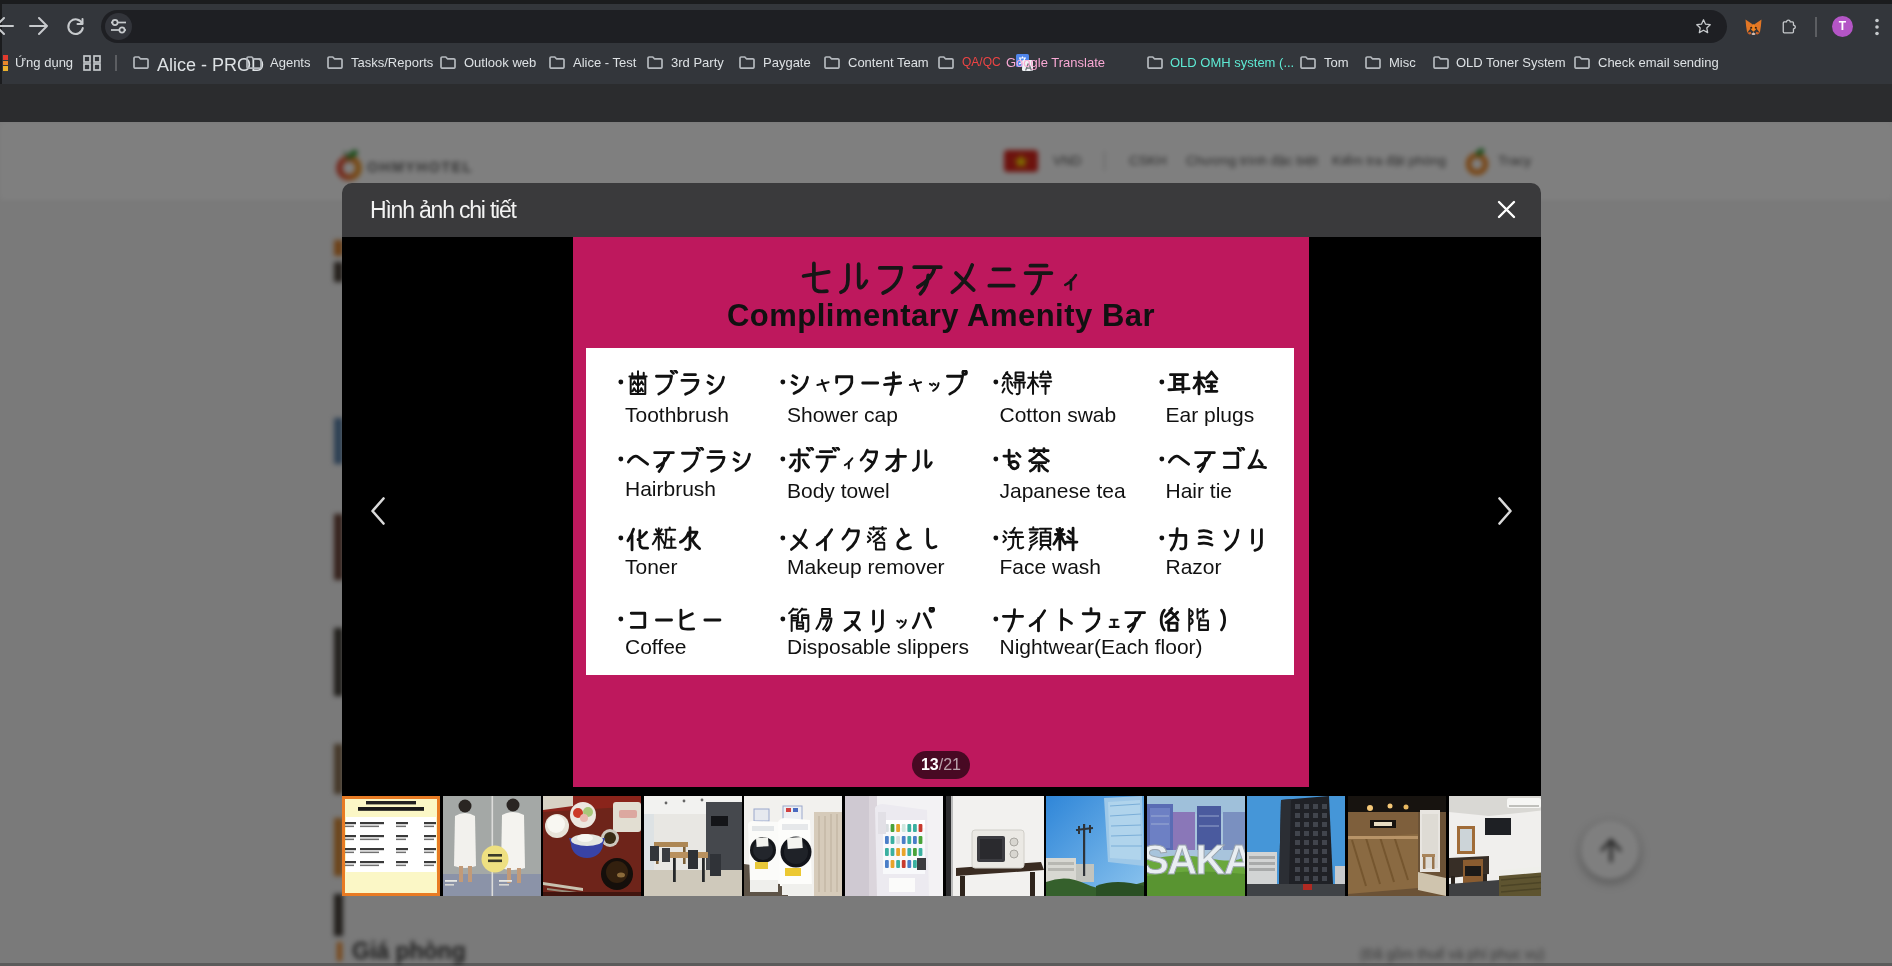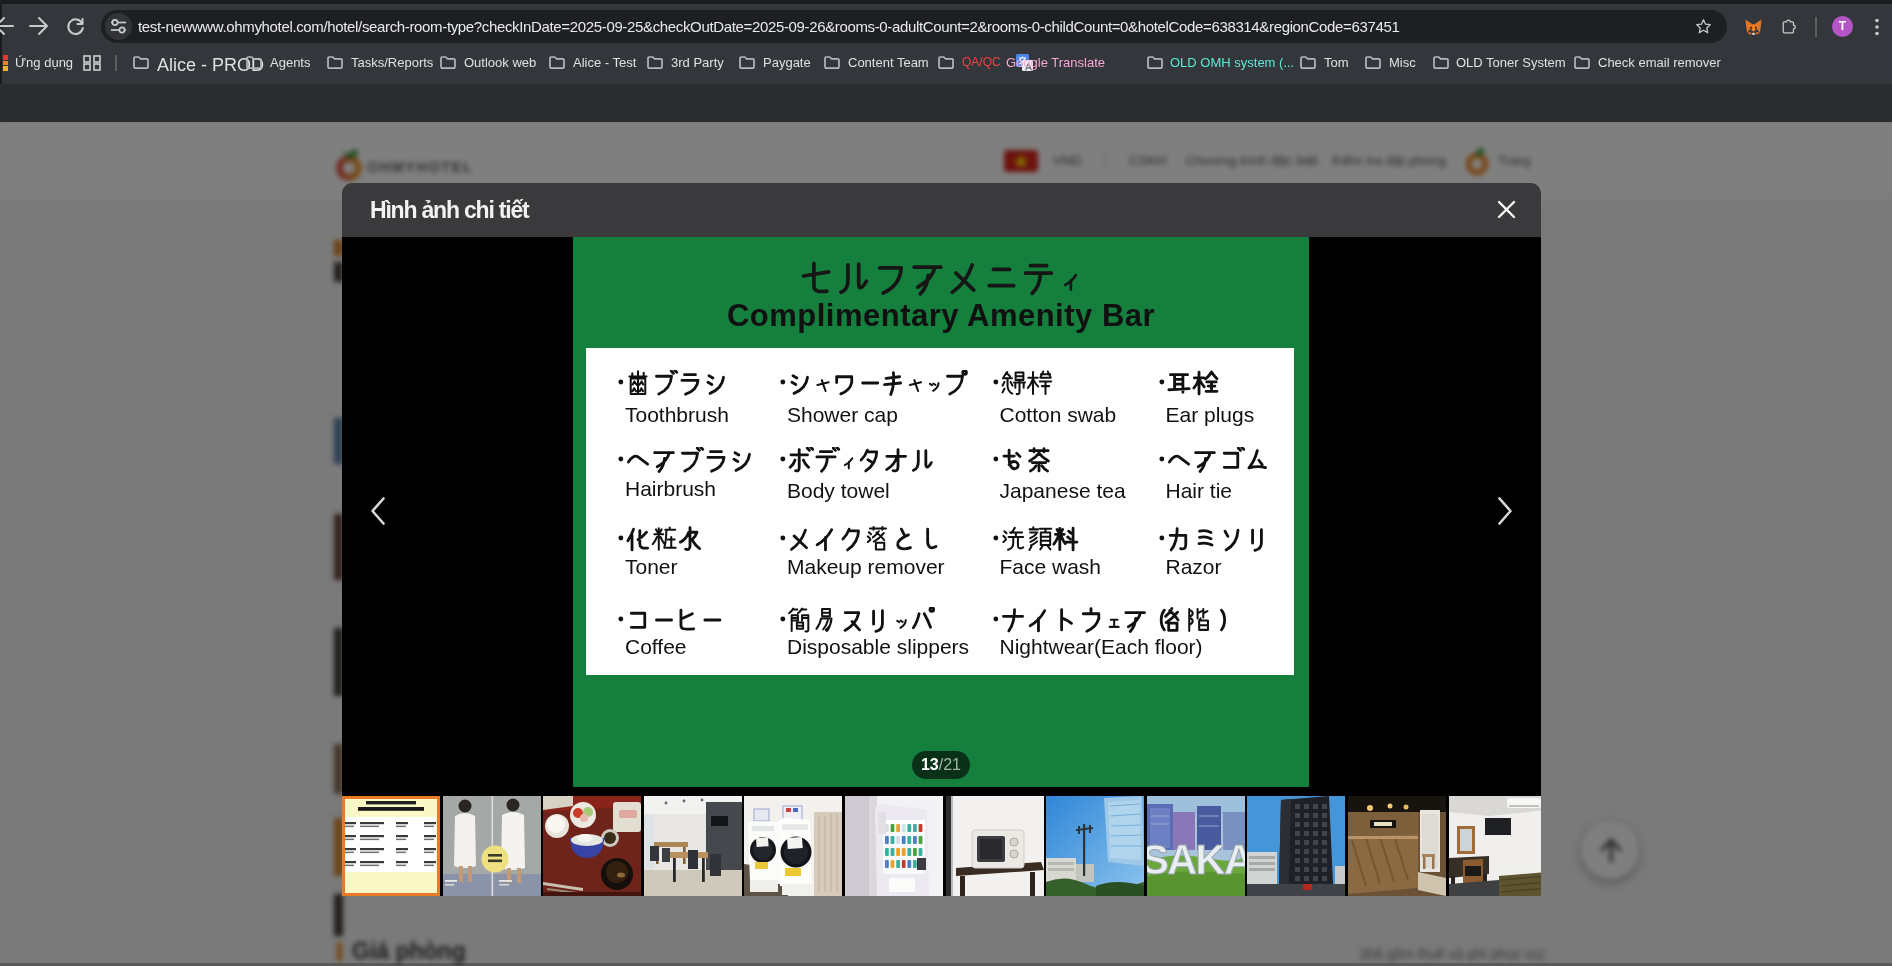--- a/index.html
+++ b/index.html
@@ -21,21 +21,20 @@
       <path d="M16.5 2 V7 H11.5" stroke="#c7cacd" stroke-width="2" fill="none" stroke-linecap="round" stroke-linejoin="round"></path>
     </svg>
     <div class="abs" style="left:101px;top:10px;width:1626px;height:33px;border-radius:17px;background:#1e1f23"></div>
     <div class="abs" style="left:105px;top:13px;width:27px;height:27px;border-radius:50%;background:#32343a"></div>
     <svg class="abs" style="left:110px;top:19px" width="17" height="15" viewBox="0 0 17 15">
       <line x1="1" y1="3.5" x2="16" y2="3.5" stroke="#c7cacd" stroke-width="1.7"></line>
       <line x1="1" y1="11" x2="16" y2="11" stroke="#c7cacd" stroke-width="1.7"></line>
       <circle cx="5" cy="3.5" r="2.6" fill="#32343a" stroke="#c7cacd" stroke-width="1.7"></circle>
       <circle cx="12" cy="11" r="2.6" fill="#32343a" stroke="#c7cacd" stroke-width="1.7"></circle>
     </svg>
-    <div class="abs" style="left:138px;top:10px;height:33px;line-height:33px;font-size:15px;letter-spacing:-0.35px;color:#e8eaed;white-space:nowrap">test-newwww.ohmyhotel.com/hotel/search-room-type?checkInDate=2025-09-25&amp;checkOutDate=2025-09-26&amp;rooms-0-adultCount=2&amp;rooms-0-childCount=0&amp;hotelCode=638314&amp;regionCode=637451</div>
     <svg class="abs" style="left:1695px;top:18px" width="17" height="17" viewBox="0 0 24 24">
       <path d="M12 2.5 l2.9 6.2 6.6 .8 -4.9 4.6 1.3 6.5 -5.9 -3.3 -5.9 3.3 1.3 -6.5 -4.9 -4.6 6.6 -.8 z" fill="none" stroke="#c7cacd" stroke-width="1.8" stroke-linejoin="round"></path>
     </svg>
     <svg class="abs" style="left:1745px;top:19px" width="17" height="16" viewBox="0 0 32 30">
       <polygon points="1,1 14,10 12,16 4,26 2,13" fill="#e27625"></polygon>
       <polygon points="31,1 18,10 20,16 28,26 30,13" fill="#e27625"></polygon>
       <polygon points="14,10 18,10 21,19 16,24 11,19" fill="#f5841f"></polygon>
       <polygon points="4,26 11,24 12,28 8,29" fill="#cc6228"></polygon>
       <polygon points="28,26 21,24 20,28 24,29" fill="#cc6228"></polygon>
       <rect x="10" y="15" width="3.5" height="3" fill="#2f1e0e"></rect>
@@ -118,21 +117,21 @@
       <path d="M1 2.2 a1.2 1.2 0 0 1 1.2 -1.2 h3.6 l1.6 1.8 h6.4 a1.2 1.2 0 0 1 1.2 1.2 v7 a1.2 1.2 0 0 1 -1.2 1.2 h-11.6 a1.2 1.2 0 0 1 -1.2 -1.2 z" fill="none" stroke="#b4b8bd" stroke-width="1.7" stroke-linejoin="round"></path>
     </svg>
     <div class="abs" style="left:1389px;top:55px;font-size:13px;color:#dde1e4;white-space:nowrap">Misc</div>
     <svg class="abs" style="left:1433px;top:56px" width="16" height="13" viewBox="0 0 16 13">
       <path d="M1 2.2 a1.2 1.2 0 0 1 1.2 -1.2 h3.6 l1.6 1.8 h6.4 a1.2 1.2 0 0 1 1.2 1.2 v7 a1.2 1.2 0 0 1 -1.2 1.2 h-11.6 a1.2 1.2 0 0 1 -1.2 -1.2 z" fill="none" stroke="#b4b8bd" stroke-width="1.7" stroke-linejoin="round"></path>
     </svg>
     <div class="abs" style="left:1456px;top:55px;font-size:13px;color:#dde1e4;white-space:nowrap">OLD Toner System</div>
     <svg class="abs" style="left:1574px;top:56px" width="16" height="13" viewBox="0 0 16 13">
       <path d="M1 2.2 a1.2 1.2 0 0 1 1.2 -1.2 h3.6 l1.6 1.8 h6.4 a1.2 1.2 0 0 1 1.2 1.2 v7 a1.2 1.2 0 0 1 -1.2 1.2 h-11.6 a1.2 1.2 0 0 1 -1.2 -1.2 z" fill="none" stroke="#b4b8bd" stroke-width="1.7" stroke-linejoin="round"></path>
     </svg>
-    <div class="abs" style="left:1598px;top:55px;font-size:13px;color:#dde1e4;white-space:nowrap">Check email remover</div>
+    <div class="abs" style="left:1598px;top:55px;font-size:13px;color:#dde1e4;white-space:nowrap">Check email sending</div>
 <div class="abs" style="left:0;top:84px;width:1892px;height:38px;background:#2b2c2e"></div>
 <div class="abs" style="left:0;top:122px;width:1892px;height:844px;background:#f4f4f4;overflow:hidden">
       <div class="abs" style="left:0;top:0;width:1892px;height:844px;filter:blur(2.4px)">
         <div class="abs" style="left:0;top:0;width:1892px;height:78px;background:#fff"></div>
         <svg class="abs" style="left:336px;top:24px" width="28" height="36" viewBox="0 0 28 36">
       <defs>
             <linearGradient id="lg1" x1="0" y1="0" x2="1" y2="0">
         <stop offset="0" stop-color="#e8503c"></stop>
               <stop offset="1" stop-color="#f09a28"></stop>
             </linearGradient>
@@ -170,26 +169,26 @@
         <div class="abs" style="left:1581px;top:699px;width:58px;height:58px;border-radius:50%;background:#fff;box-shadow:0 3px 10px rgba(0,0,0,0.35)"></div>
         <svg class="abs" style="left:1598px;top:714px" width="26" height="28" viewBox="0 0 26 28">
       <path d="M13 25 V6 M4 14 L13 4 L22 14" stroke="#555" stroke-width="3.2" fill="none" stroke-linecap="round" stroke-linejoin="round"></path>
         </svg>
       </div>
       <div class="abs" style="left:0;top:0;width:1892px;height:844px;background:rgba(0,0,0,0.5)"></div>
       <div class="abs" style="left:0;top:841px;width:1892px;height:3px;background:rgba(0,0,0,0.25)"></div>
     </div>
 <div class="abs" style="left:342px;top:183px;width:1199px;height:713px">
       <div class="abs" style="left:0;top:0;width:1199px;height:54px;background:#3a3a3c;border-radius:10px 10px 0 0"></div>
-      <div class="abs" style="left:28px;top:0;height:54px;line-height:54px;font-size:23px;letter-spacing:-1.2px;font-weight:bold;color:#f2f2f2">Hình ảnh chi tiết</div>
+      <div class="abs" style="left:28px;top:0;height:54px;line-height:54px;font-size:23px;letter-spacing:-1.2px;font-weight:normal;color:#f2f2f2">Hình ảnh chi tiết</div>
       <svg class="abs" style="left:1155px;top:17px" width="19" height="19" viewBox="0 0 19 19">
       <path d="M2 2 L17 17 M17 2 L2 17" stroke="#fff" stroke-width="2.4" stroke-linecap="round"></path>
       </svg>
       <div class="abs" style="left:0;top:54px;width:1199px;height:659px;background:#000;overflow:hidden">
-        <div class="abs" style="left:231px;top:0;width:736px;height:550px;background:#15803d;overflow:hidden">
+        <div class="abs" style="left:231px;top:0;width:736px;height:550px;background:#be185d;overflow:hidden">
           <svg style="position:absolute;left:224.81px;top:22px;opacity:1.0" width="292" height="37" viewBox="0 0 292 37">
             <g transform="translate(0.0,0.0) scale(0.3700)">
               <path d="M15 46 L83 35 M43 12 V72 C43 86 52 90 78 87" fill="none" stroke="#161616" stroke-width="10.0" stroke-linecap="round" stroke-linejoin="round"></path>
             </g>
             <g transform="translate(37.0,0.0) scale(0.3700)">
               <path d="M35 16 V56 C35 76 29 86 16 90 M64 14 V66 C64 84 74 80 85 60" fill="none" stroke="#161616" stroke-width="10.0" stroke-linecap="round" stroke-linejoin="round"></path>
             </g>
             <g transform="translate(74.0,0.0) scale(0.3700)">
               <path d="M21 24 H79 C77 52 62 78 30 92" fill="none" stroke="#161616" stroke-width="10.0" stroke-linecap="round" stroke-linejoin="round"></path>
             </g>

